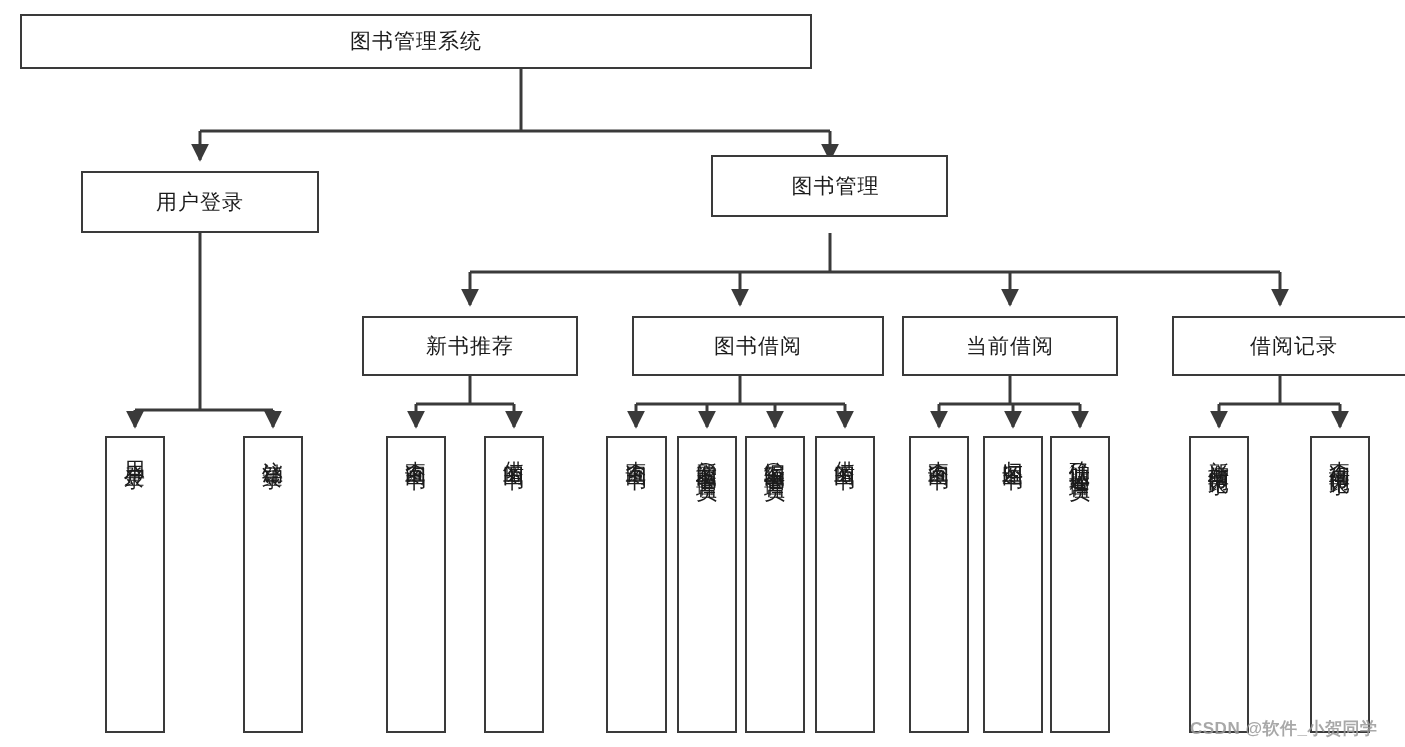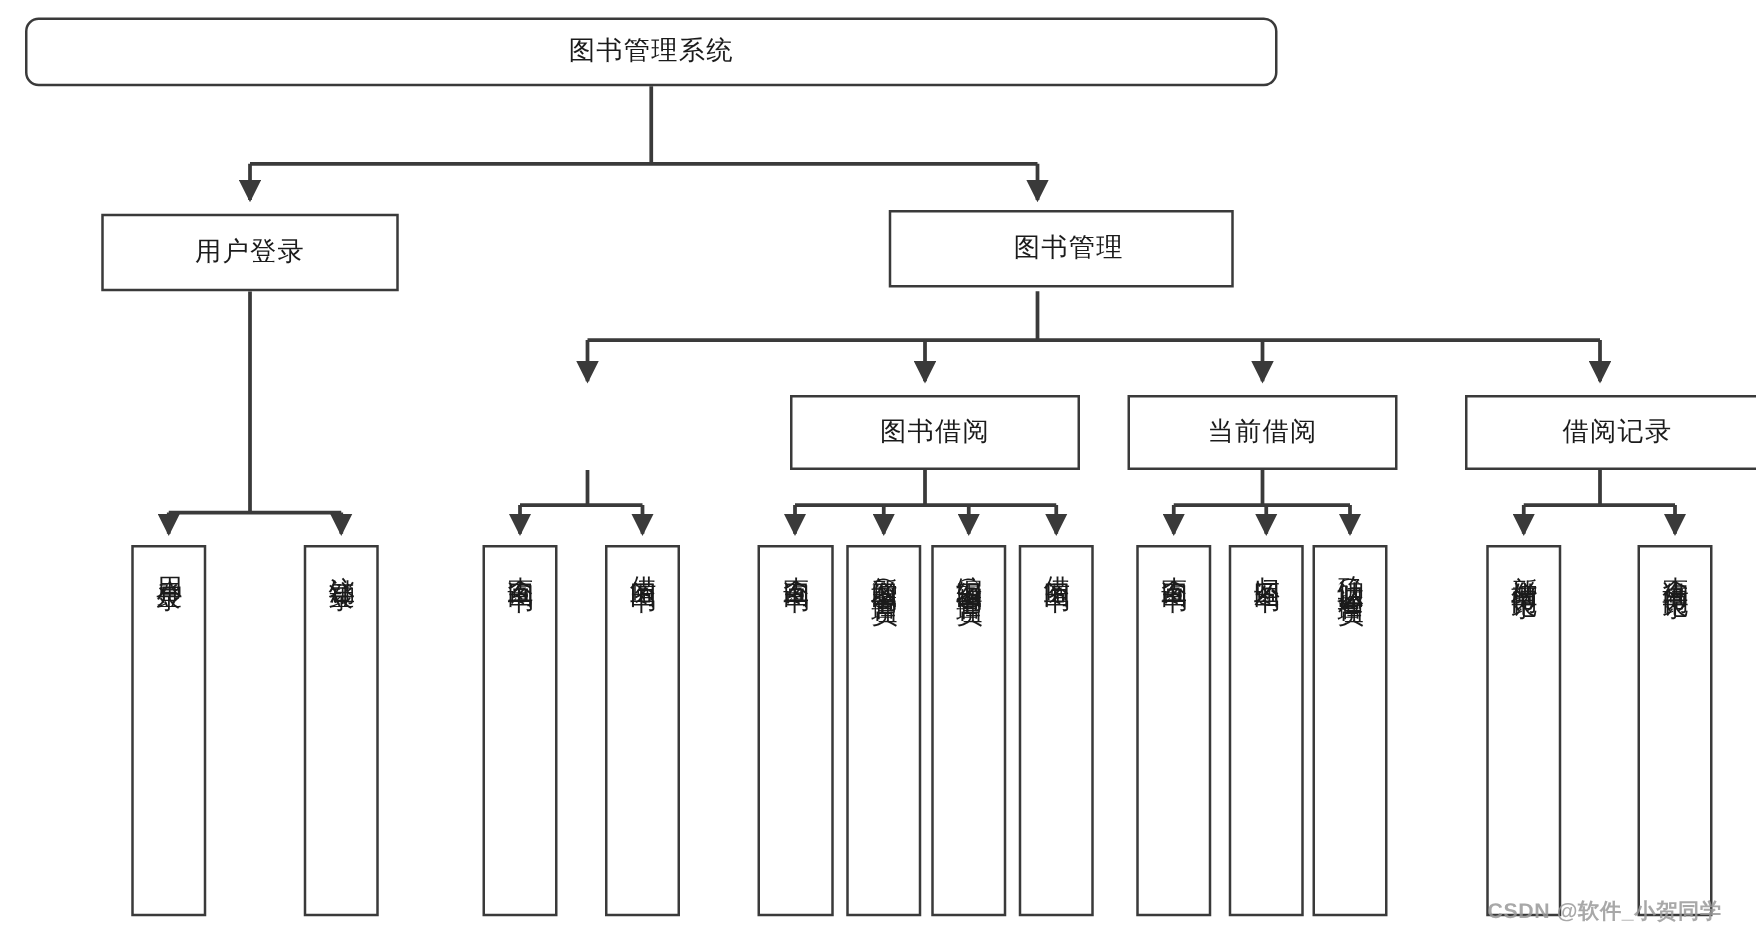--- a/index.html
+++ b/index.html
@@ -115,32 +115,35 @@
       <path d="M 1013 404 L 1013 427" marker-end="url(#arrow)"></path>
       <path d="M 1080 404 L 1080 427" marker-end="url(#arrow)"></path>
 
       <path d="M 1280 376 L 1280 404"></path>
       <path d="M 1219 404 L 1340 404"></path>
       <path d="M 1219 404 L 1219 427" marker-end="url(#arrow)"></path>
       <path d="M 1340 404 L 1340 427" marker-end="url(#arrow)"></path>
     </g>
   </svg>
 
-  <div class="node" style="left: 20px; top: 14px; width: 1002px; height: 55px; border-radius: 11px;">
+  <div class="node" style="left: 20px; top: 14px; width: 792px; height: 55px;">
     <span class="label">图书管理系统</span>
   </div>
 
   <div class="node" style="left: 81px; top: 171px; width: 238px; height: 62px;">
     <span class="label">用户登录</span>
   </div>
-  <div class="node" style="left: 711px; top: 168px; width: 276px; height: 62px; padding-left: 12px;">
+  <div class="node" style="left: 711px; top: 155px; width: 237px; height: 62px; padding-left: 12px;">
     <span class="label">图书管理</span>
   </div>
 
-  <div class="node" style="left: 632px; top: 316px; width: 232px; height: 60px; align-items: center;">
+  <div class="node" style="left: 362px; top: 316px; width: 216px; height: 60px;">
+    <span class="label">新书推荐</span>
+  </div>
+  <div class="node" style="left: 632px; top: 316px; width: 252px; height: 60px; align-items: center;">
     <span class="label">图书借阅</span>
   </div>
   <div class="node" style="left: 902px; top: 316px; width: 216px; height: 60px; text-align: right;">
     <span class="label">当前借阅</span>
   </div>
   <div class="node" style="left: 1172px; top: 316px; width: 244px; height: 60px;">
     <span class="label">借阅记录</span>
   </div>
 
   <div class="node vertical" style="left: 105px; top: 436px; width: 60px; height: 297px;">

